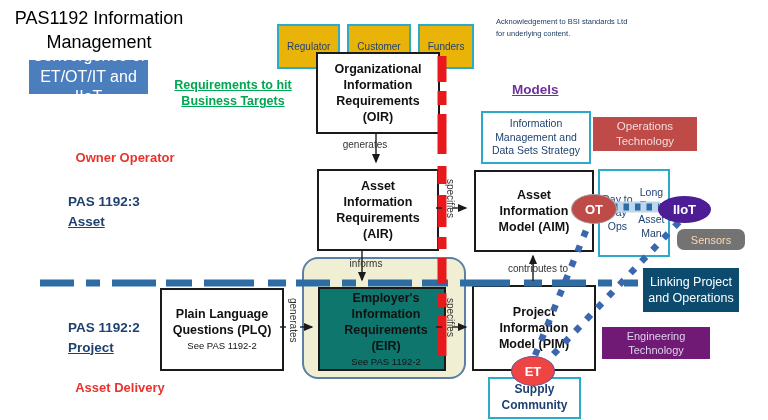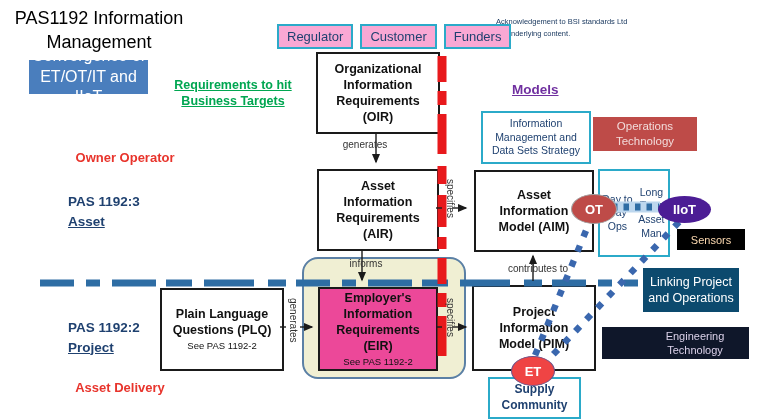--- a/index.html
+++ b/index.html
@@ -11,44 +11,44 @@
 
   .title{left:0px;top:6px;width:198px;font-size:18px;line-height:1.35;color:#000;text-align:center;}
   .ack{left:496px;top:16px;font-size:7.5px;line-height:1.55;color:#17365D;}
 
   .convergence{left:29px;top:60px;width:119px;height:34px;background:#4A7EBD;color:#fff;font-size:16px;line-height:1.3;}
   .requirements{left:168px;top:77px;width:130px;font-size:12.5px;font-weight:bold;color:#00A651;
                 text-decoration:underline;line-height:1.3;text-align:center;}
   .models{left:512px;top:82px;font-size:13.5px;font-weight:bold;color:#7030A0;text-decoration:underline;}
 
   .stakerow{left:277px;top:24px;display:flex;gap:7px;}
-  .sbox{border:2px solid #2BAAC9;background:#f9a8d4;color:#1F4170;font-size:13px;height:19px;
-        padding:1px 8px;display:flex;align-items:center;}
+  .sbox{border:2px solid #2BAAC9;background:#eab308;color:#1F4170;font-size:10px;height:19px;
+        padding:11px 8px;display:flex;align-items:center;}
 
   .black-box{border:2px solid #1a1a1a;background:#fff;color:#111;font-weight:bold;
              font-size:12.5px;line-height:1.28;flex-direction:column;}
   .note{font-weight:normal;font-size:9.5px;margin-top:2px;}
   #oir{left:316px;top:52px;width:120px;height:78px;}
   #air{left:317px;top:169px;width:118px;height:78px;}
   #aim{left:474px;top:170px;width:116px;height:78px;}
   #plq{left:160px;top:288px;width:120px;height:79px;}
   #pim{left:472px;top:285px;width:120px;height:82px;}
   #eir-container{left:302px;top:257px;width:160px;height:118px;background:#F0EFD3;
                  border:2px solid #5B80A5;border-radius:16px;}
-  #eir{left:318px;top:287px;width:116px;height:80px;background:#ec4899;}
+  #eir{left:318px;top:287px;width:116px;height:80px;background:#0f766e;padding-left:8px;}
 
   .cyan-box{border:2px solid #2BAAC9;background:#fff;color:#1F4170;font-size:10.5px;line-height:1.3;}
   #imstrat{left:481px;top:111px;width:106px;height:49px;}
   #dayops{left:598px;top:169px;width:68px;height:78px;flex-direction:row;justify-content:space-between;padding:3px 0;}
   #supply{left:488px;top:377px;width:89px;height:38px;font-weight:bold;font-size:12px;}
 
   #opstech{left:593px;top:117px;width:104px;height:34px;background:#BE4B48;color:#F2DBDA;font-size:11.5px;line-height:1.3;}
-  #sensors{left:677px;top:229px;width:68px;height:21px;background:#000000;color:#FCD9B0;font-size:11px;}
+  #sensors{left:677px;top:229px;width:68px;height:21px;background:#737373;color:#FCD9B0;font-size:11px;border-radius:7px;}
   #linking{left:643px;top:268px;width:96px;height:44px;background:#0c4a6e;color:#fff;font-size:12.5px;line-height:1.3;}
-  #engtech{left:602px;top:327px;width:108px;height:32px;background:#0f172a;color:#DCD2EA;font-size:11px;line-height:1.3;padding-left:39px;}
+  #engtech{left:602px;top:327px;width:108px;height:32px;background:#701a75;color:#DCD2EA;font-size:11px;line-height:1.3;}
 
   .side-red{color:#E8342C;font-weight:bold;font-size:13px;text-align:center;}
   #owner{left:60px;top:150px;width:130px;}
   #delivery{left:64px;top:380px;width:112px;}
   .side-blue{color:#1F4170;font-weight:bold;font-size:13.5px;line-height:1.45;}
   #pas3{left:68px;top:192px;}
   #pas2{left:68px;top:318px;}
   .side-blue .u{text-decoration:underline;display:inline-block;}
 
   .flabel{font-size:10px;color:#333;text-align:center;}

